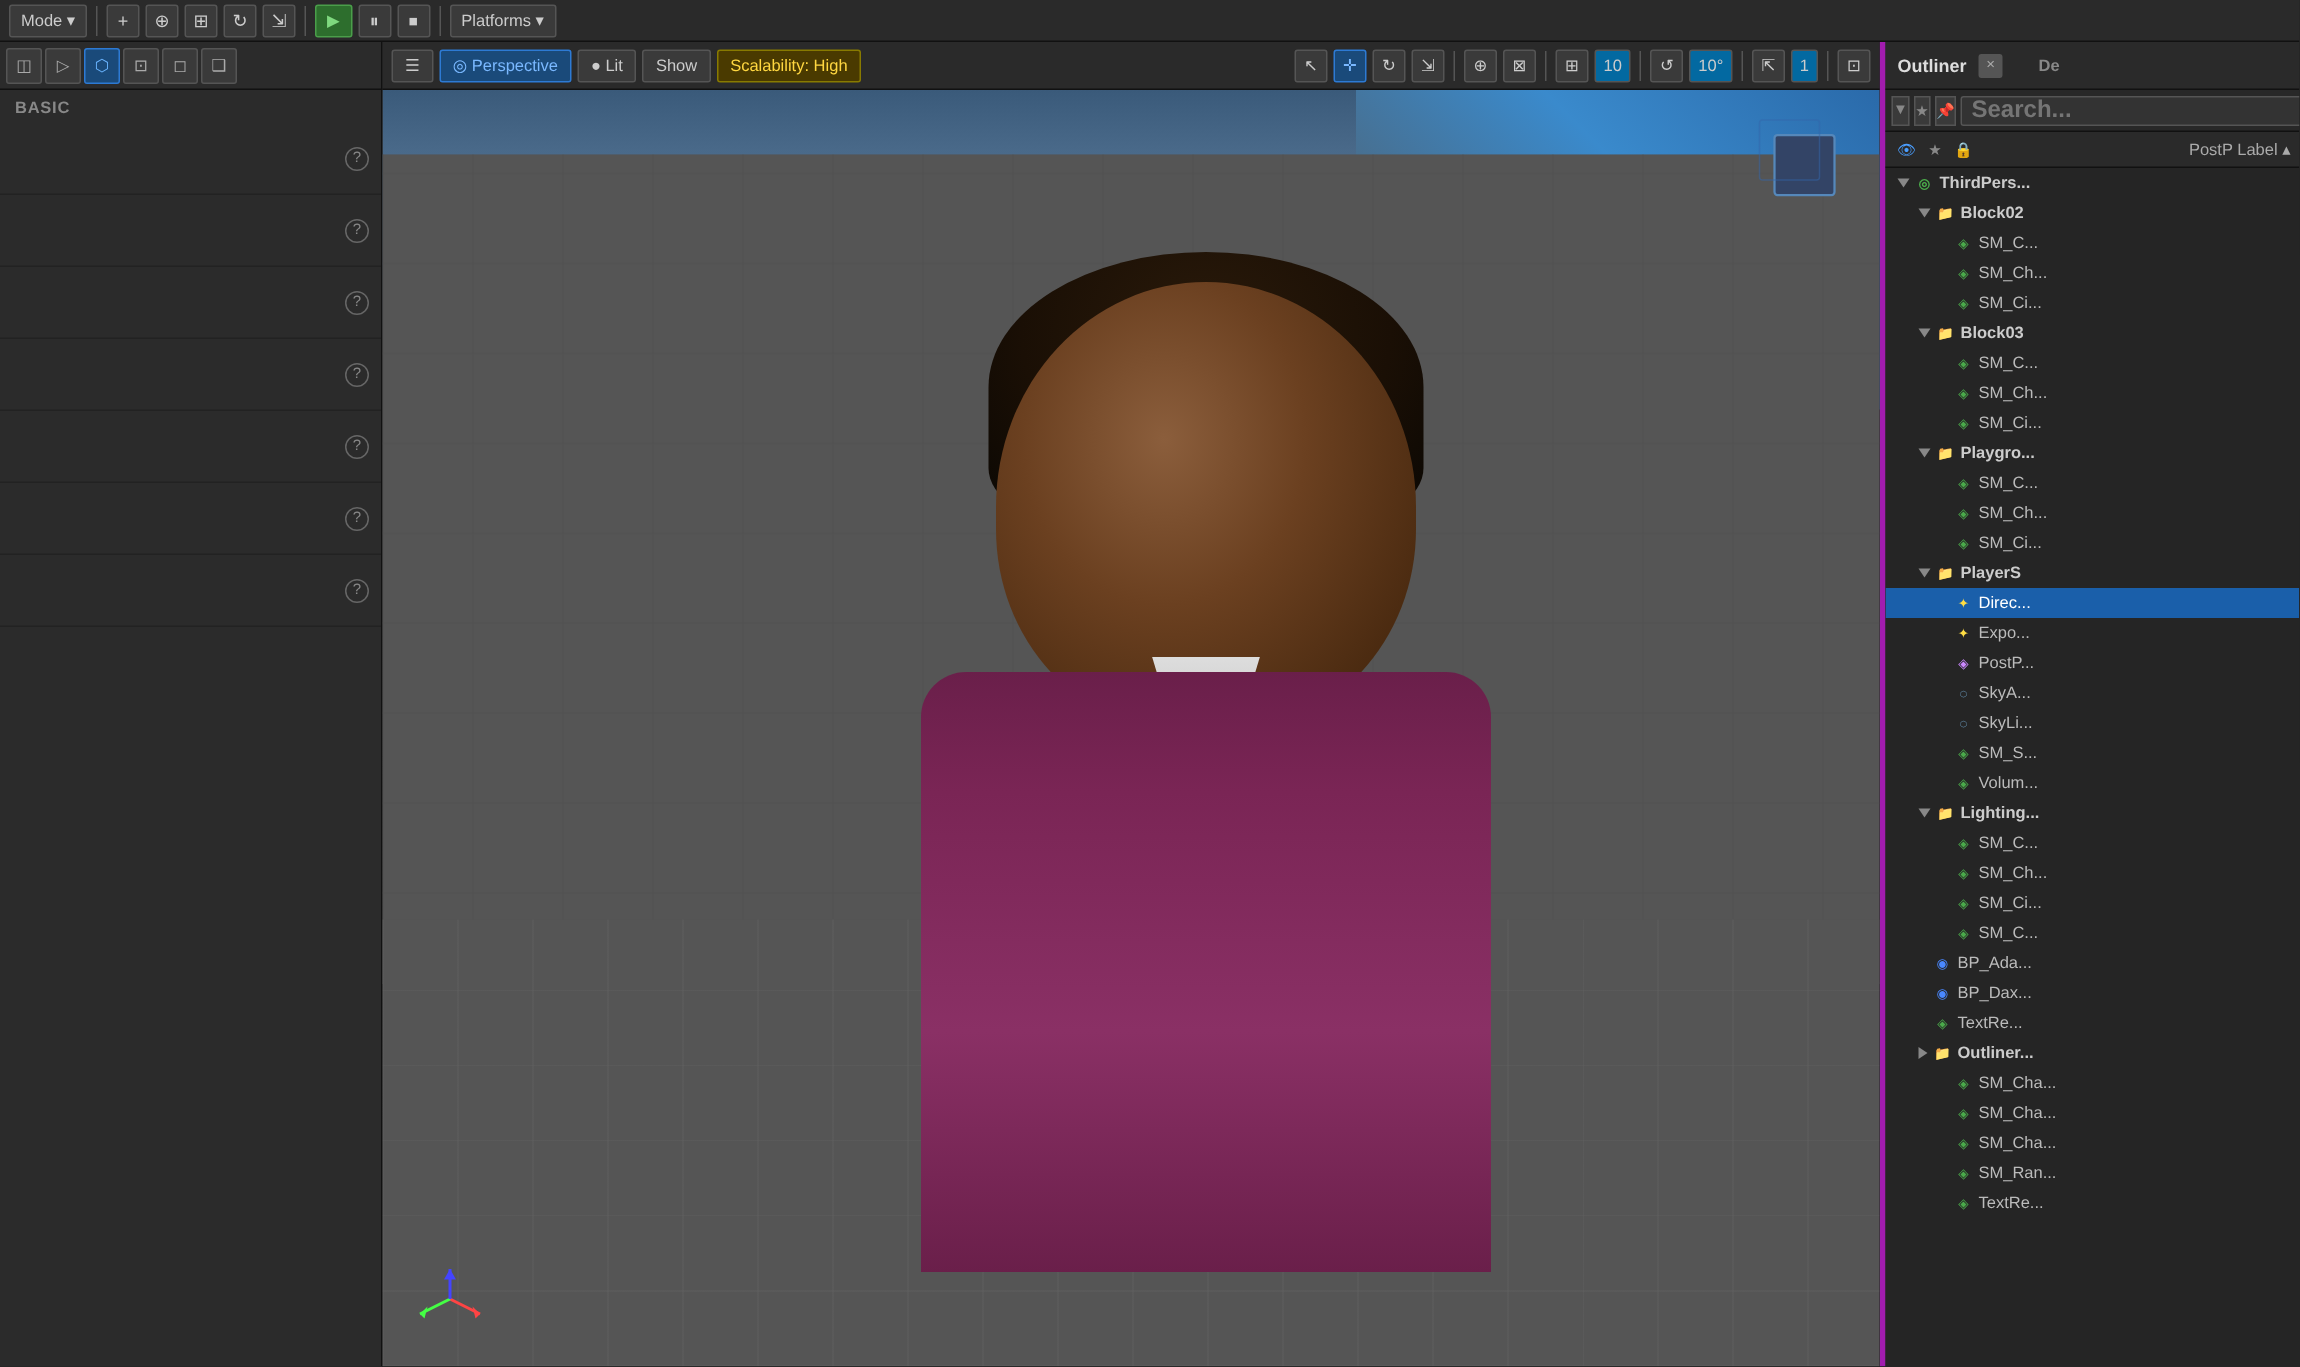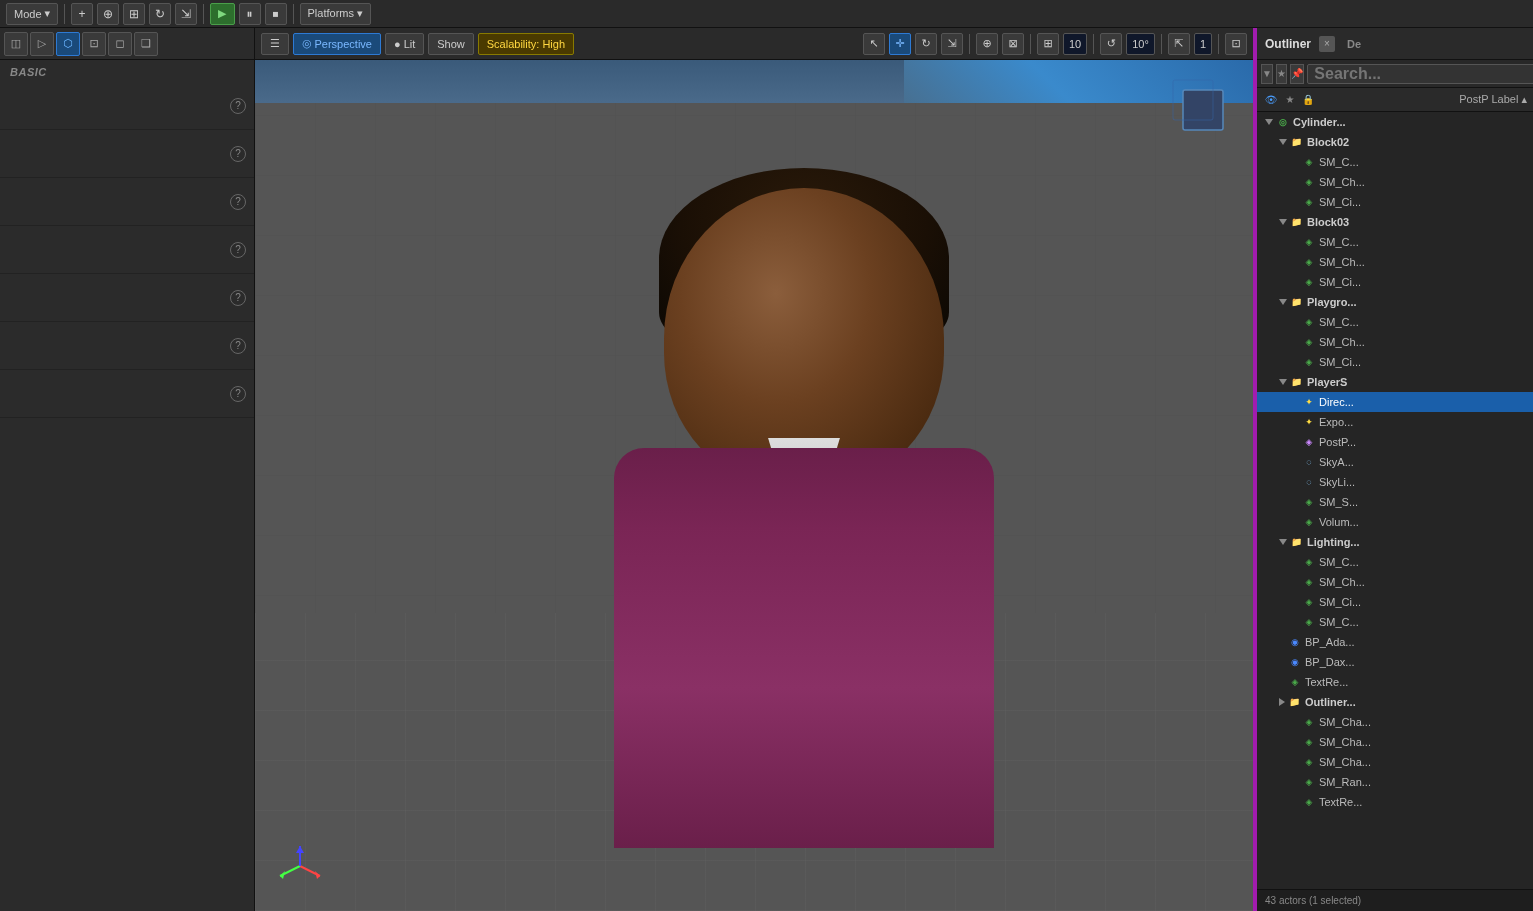--- a/index.html
+++ b/index.html
@@ -89,21 +89,20 @@
       font-size: 11px;
     }
     .panel-icon-btn.active { background: #1a4a7a; border-color: #2d7ad4; color: #6ab4ff; }
     .panel-section-title {
       padding: 6px 10px 4px;
       font-size: 11px;
       color: #888;
       font-weight: bold;
       text-transform: uppercase;
       letter-spacing: 0.5px;
-      font-style: italic;
     }
     .panel-rows {
       display: flex;
       flex-direction: column;
       gap: 0;
     }
     .panel-row {
       height: 48px;
       border-bottom: 1px solid #222;
       display: flex;
@@ -159,21 +158,21 @@
       border: 1px solid #555;
       color: #ccc;
       width: 22px; height: 22px;
       display: flex; align-items: center; justify-content: center;
       cursor: pointer;
       border-radius: 2px;
       font-size: 11px;
     }
     .vp-icon-btn.active-blue { background: #1a4a7a; border-color: #2d7ad4; color: #7ab8ff; }
     .vp-number-btn {
-      background: #0f172a;
+      background: #0369a1;
       border: 1px solid #555;
       color: #ccc;
       padding: 2px 5px;
       font-size: 11px;
       cursor: pointer;
       border-radius: 2px;
       height: 22px;
       display: flex; align-items: center;
       gap: 2px;
     }
@@ -598,21 +597,21 @@
         </div>
       </div>
     </div>
   </div>
 
   <div class="right-panel">
 
     <div class="right-panel-header">
       <div class="right-panel-title">Outliner</div>
       <div class="right-panel-tab-close">×</div>
-      <div class="right-panel-title" style="color:#888; font-size:11px; margin-left: 4px;">De</div>
+      <div class="right-panel-title" style="color:#888; font-size:11px; margin-left: 16px;">De</div>
     </div>
 
     <div class="outliner-toolbar">
       <div class="outliner-filter-icon">▼</div>
       <div class="outliner-filter-icon">★</div>
       <div class="outliner-filter-icon">📌</div>
       <input class="outliner-search" type="text" placeholder="Search..." style="">
     </div>
 
     <div class="outliner-header-row">
@@ -622,21 +621,21 @@
         <div class="ov-icon">🔒</div>
       </div>
       <div class="outliner-col-label">PostP Label ▴</div>
     </div>
 
     <div class="outliner-tree" id="outliner-tree">
     <div class="tree-item folder">
           <span class="indent" style="display: inline-block; width: 0px;"></span>
           <span class="triangle-down"></span>
           <span class="tree-icon mesh-icon">◎</span>
-          <span>Cylinder...</span>
+          <span>ThirdPers...</span>
         </div>
         <div class="tree-item folder">
           <span class="indent" style="display: inline-block; width: 14px;"></span>
           <span class="triangle-down"></span>
           <span class="tree-icon folder-icon">📁</span>
           <span>Block02</span>
         </div>
         <div class="tree-item">
           <span class="indent" style="display: inline-block; width: 28px;"></span>
           <span style="display: inline-block; width: 9px;"></span>
@@ -830,18 +829,15 @@
           <span>SM_Ran...</span>
         </div>
         <div class="tree-item">
           <span class="indent" style="display: inline-block; width: 28px;"></span>
           <span style="display: inline-block; width: 9px;"></span>
           <span class="tree-icon mesh-icon">◈</span>
           <span>TextRe...</span>
         </div>
       </div>
 
-    <div class="status-bar">
-      <span>43 actors (1 selected)</span>
-    </div>
   </div>
 
 </div>
 
 </body></html>

